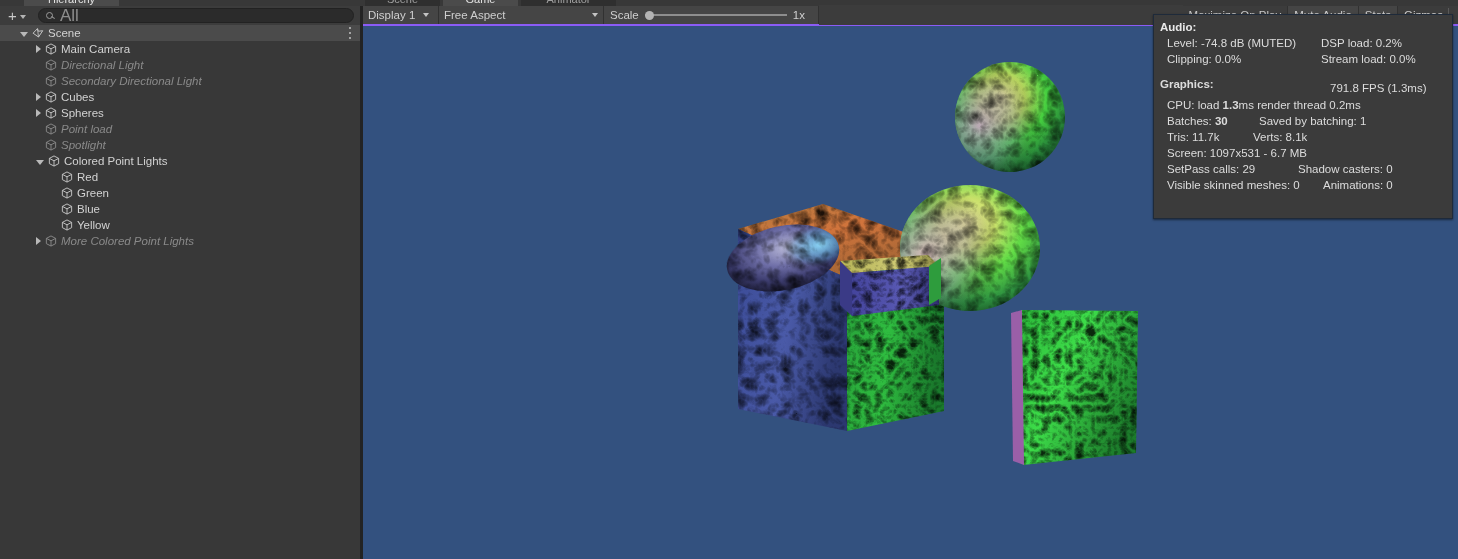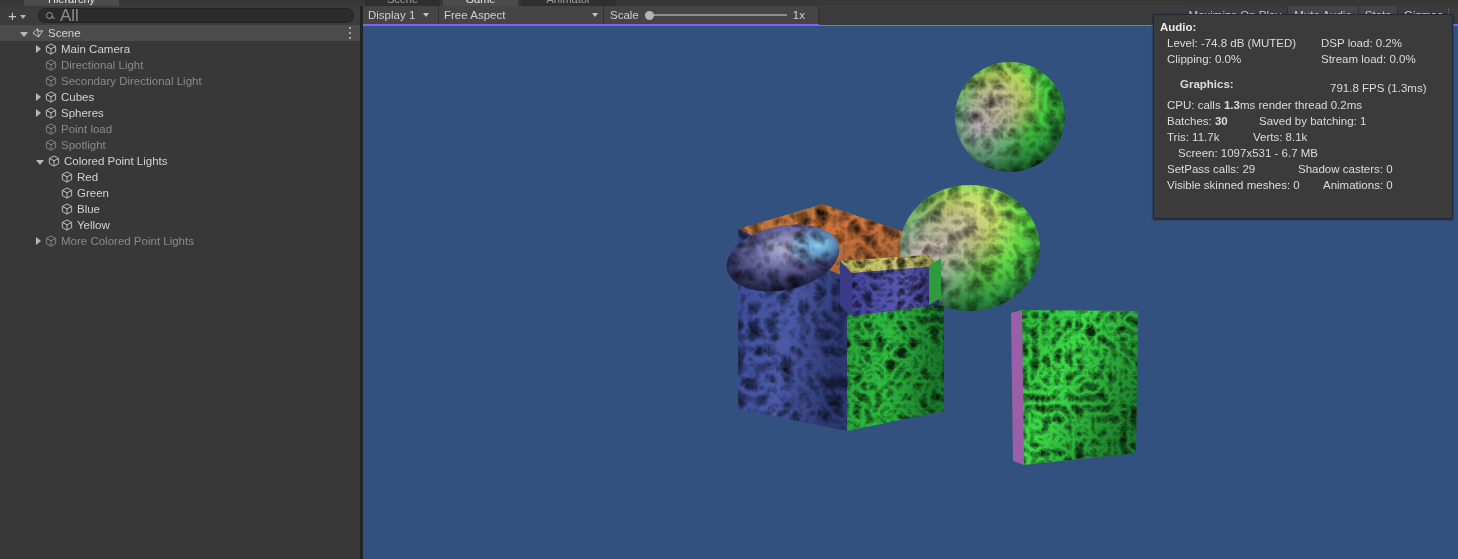--- a/index.html
+++ b/index.html
@@ -73,21 +73,21 @@
   }
   .hier-tree {
     position: absolute; left: 0; top: 19px; width: 362px; height: 534px;
     background: #383838;
   }
   .tree-row {
     position: relative; height: 16px; display: flex; align-items: center;
     font-size: 11.5px; color: #d2d2d2; white-space: nowrap;
   }
   .tree-row.selected { background: #4b4b4b; }
-  .tree-row.dim { color: #8a8a8a; }
+  .tree-row.dim { color: #8a8a8a; font-style: italic; }
   .foldout {
     width: 0; height: 0; flex: 0 0 auto;
     border-top: 4px solid transparent; border-bottom: 4px solid transparent;
     border-left: 5px solid #b9b9b9; margin-right: 3px;
   }
   .foldout.open {
     border-left: 4.5px solid transparent; border-right: 4.5px solid transparent;
     border-top: 5px solid #b9b9b9; border-bottom: 0; margin-top: 2px;
   }
   .foldout.none { border: 0; width: 5px; margin-right: 3px; }
@@ -556,32 +556,32 @@
     </div>
 
     <div class="stats-panel">
       <div class="stats-section">Audio:</div>
       <div class="stats-grid" style="height:168px;">
         <span class="stat-line" style="left:13px; top:4px;">Level: -74.8 dB (MUTED)</span>
         <span class="stat-line" style="left:13px; top:20px;">Clipping: 0.0%</span>
         <span class="stat-line" style="left:167px; top:4px;">DSP load: 0.2%</span>
         <span class="stat-line" style="left:167px; top:20px;">Stream load: 0.0%</span>
 
-        <span class="stat-line" style="left:6px; top:45px; font-weight:bold;margin-left:20px;">Graphics:</span>
+        <span class="stat-line" style="left:6px; top:45px; font-weight:bold;">Graphics:</span>
         <span class="stat-line" style="left:176px; top:49px;">791.8 FPS (1.3ms)</span>
 
-        <span class="stat-line" style="left:13px; top:66px;"><span>CPU: calls </span><b>1.3</b><span>ms  render thread 0.2ms</span></span>
+        <span class="stat-line" style="left:13px; top:66px;"><span>CPU: load </span><b>1.3</b><span>ms  render thread 0.2ms</span></span>
 
         <span class="stat-line" style="left:13px; top:82px;"><span>Batches: </span><b>30</b></span>
         <span class="stat-line" style="left:105px; top:82px;">Saved by batching: 1</span>
 
         <span class="stat-line" style="left:13px; top:98px;">Tris: 11.7k</span>
         <span class="stat-line" style="left:99px; top:98px;">Verts: 8.1k</span>
 
-        <span class="stat-line" style="left:13px; top:114px;margin-left:11px;">Screen: 1097x531 - 6.7 MB</span>
+        <span class="stat-line" style="left:13px; top:114px;">Screen: 1097x531 - 6.7 MB</span>
 
         <span class="stat-line" style="left:13px; top:130px;">SetPass calls: 29</span>
         <span class="stat-line" style="left:144px; top:130px;">Shadow casters: 0</span>
 
         <span class="stat-line" style="left:13px; top:146px;">Visible skinned meshes: 0</span>
         <span class="stat-line" style="left:169px; top:146px;">Animations: 0</span>
       </div>
     </div>
   </div>
 </div>

